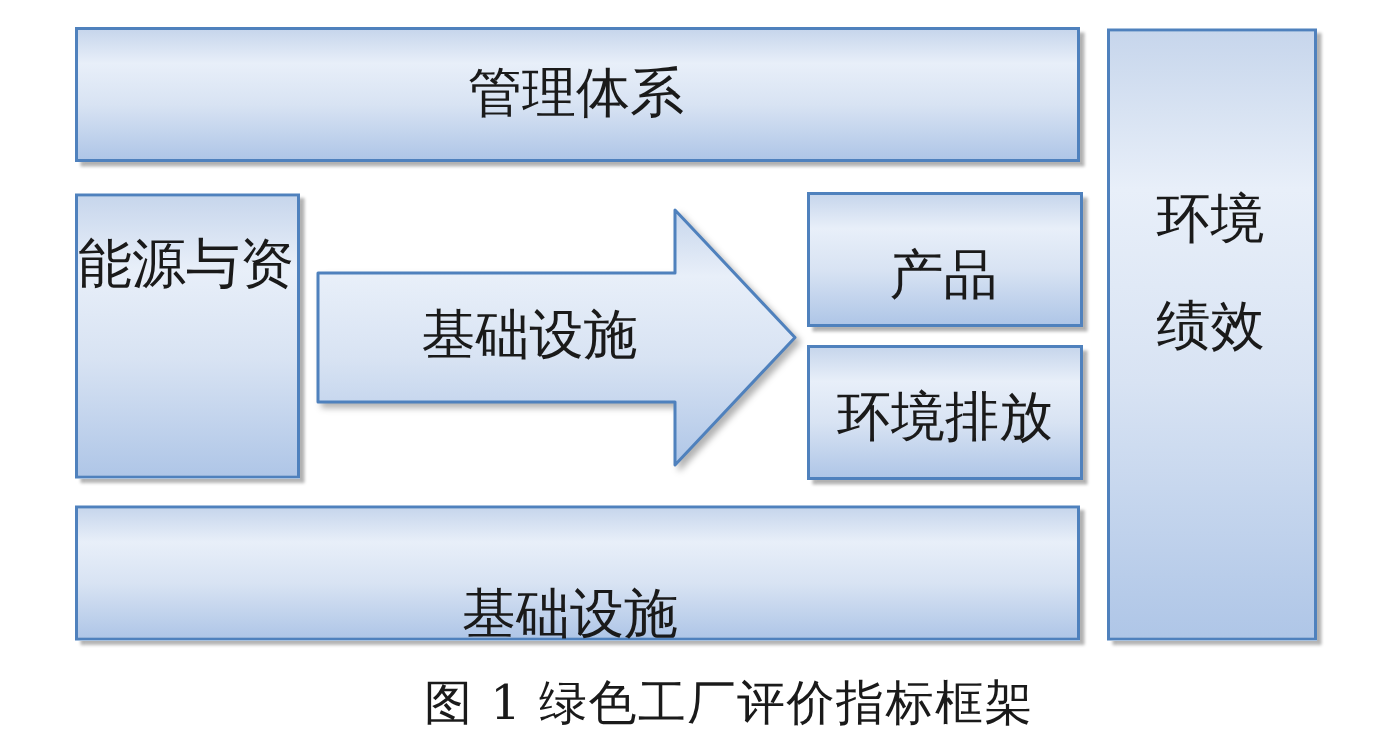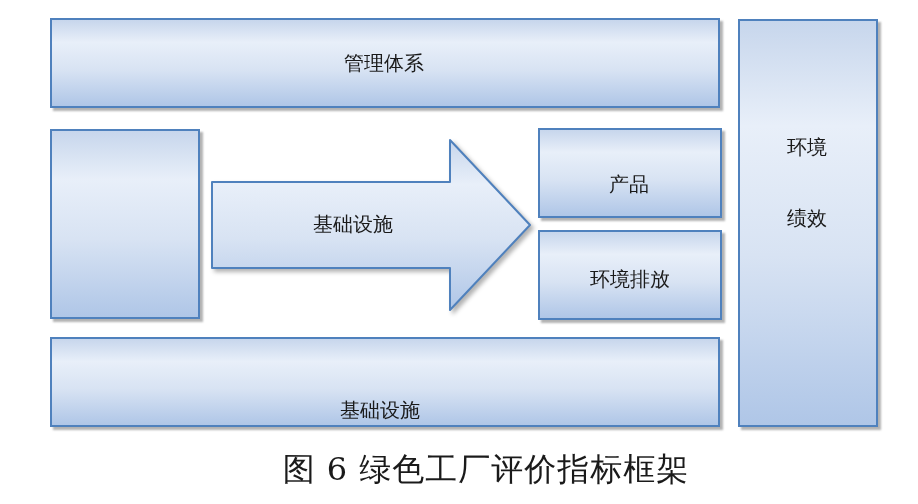--- a/index.html
+++ b/index.html
@@ -36,21 +36,21 @@
   #box-infrastructure{left:50px;top:337px;width:670px;height:90px;}
   #box-environment{left:738px;top:19px;width:140px;height:408px;}
   #arrow-svg{
     position:absolute;left:210px;top:136px;width:326px;height:180px;
     overflow:visible;
     filter:drop-shadow(3px 3px 2px rgba(0,0,0,0.30));
   }
   .lbl{
     position:absolute;
     transform:translate(-50%,-50%);
-    font-size:20px;
+    font-size:36px;
     line-height:1.15;
     color:var(--text);
     white-space:nowrap;
   }
   #lbl-management{left:384px;top:63px;}
   #lbl-energy-1{left:124px;top:177px;}
   #lbl-energy-2{left:124px;top:255px;}
   #lbl-process{left:353px;top:224px;}
   #lbl-product{left:629px;top:184px;}
   #lbl-emission{left:630px;top:279px;}
@@ -82,27 +82,28 @@
         <stop offset="0.26" style="stop-color:var(--fill-light)"></stop>
         <stop offset="0.58" style="stop-color:var(--fill-mid)"></stop>
         <stop offset="1" style="stop-color:var(--fill-bottom)"></stop>
       </linearGradient>
     </defs>
     <polygon points="2,46 240,46 240,4 320,89 240,174 240,132 2,132" fill="url(#agrad)" style="stroke:var(--border)" stroke-width="2" stroke-linejoin="round"></polygon>
   </svg>
 
   <div class="lbl" id="lbl-management">管理体系</div>
 
+  <div class="lbl" id="lbl-energy-1">能源与资</div>
 
   <div class="lbl" id="lbl-process">基础设施</div>
 
   <div class="lbl" id="lbl-product">产品</div>
 
   <div class="lbl" id="lbl-emission">环境排放</div>
 
   <div class="lbl" id="lbl-infrastructure">基础设施</div>
 
   <div class="lbl" id="lbl-environment-1">环境</div>
   <div class="lbl" id="lbl-environment-2">绩效</div>
 
-  <div class="lbl" id="figure-caption">图 6 绿色工厂评价指标框架</div>
+  <div class="lbl" id="figure-caption">图 1 绿色工厂评价指标框架</div>
 
 </div>
 
 </body></html>

